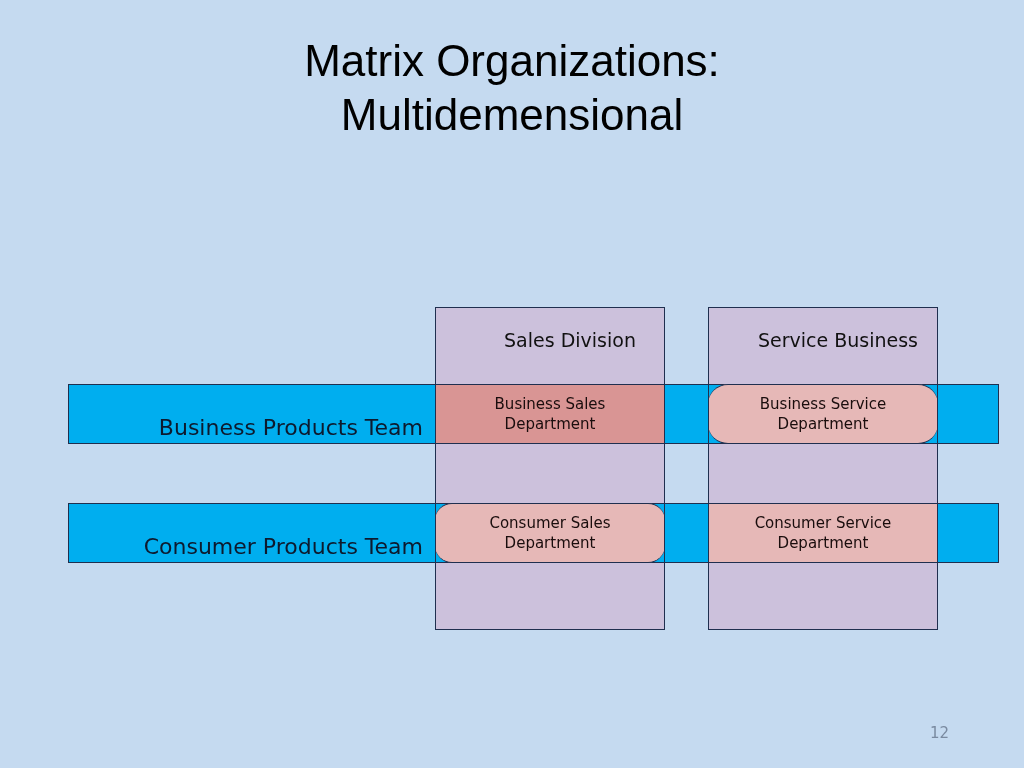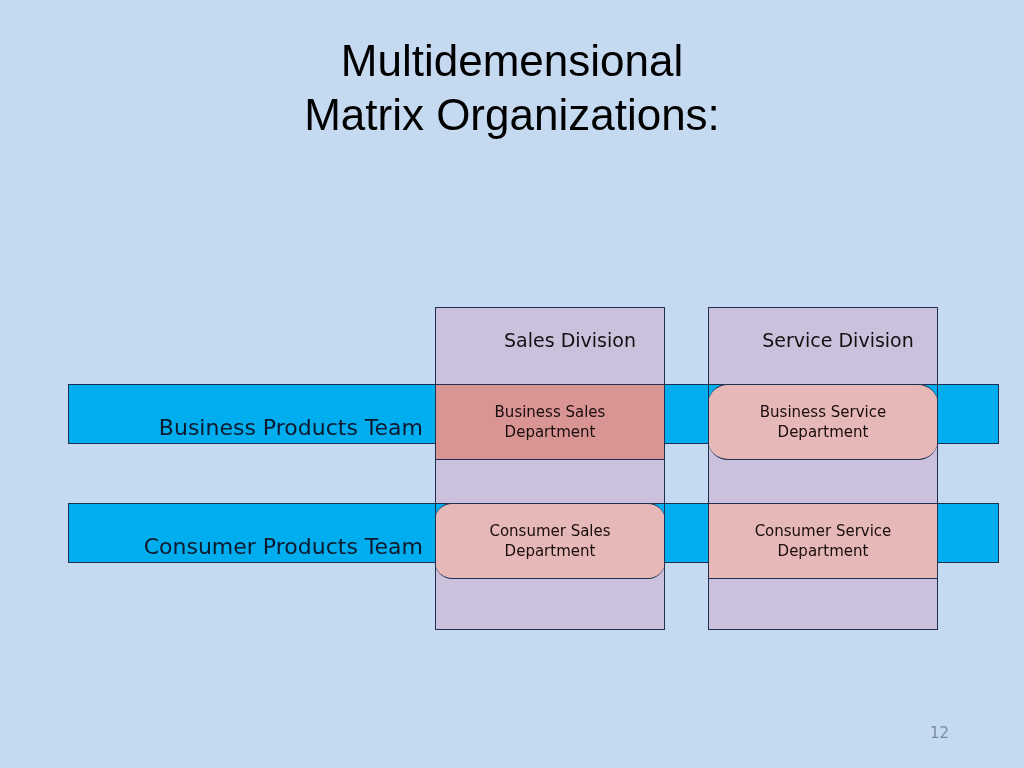--- a/index.html
+++ b/index.html
@@ -11,40 +11,40 @@
            border:1px solid #1f2f4f; box-sizing:border-box; }
     .col1 { left:435px; }
     .col2 { left:708px; }
     .col-label { position:absolute; top:340px; font-size:19px; color:#111; text-align:center; width:270px; line-height:1; transform:translateY(-50%); }
     .row { position:absolute; left:68px; width:931px; height:60px; background:#00aeef;
            border:1px solid #1f2f4f; box-sizing:border-box; }
     .row1 { top:384px; }
     .row2 { top:503px; }
     .row-label { position:absolute; left:68px; width:355px; height:60px; display:flex; align-items:center; justify-content:flex-end;
                  font-size:22px; color:#0d1a2e;margin-top:13px; }
-    .cell { position:absolute; width:230px; height:76px; box-sizing:border-box; background:#e6b8b7;
+    .cell { position:absolute; width:230px; height:60px; box-sizing:border-box; background:#e6b8b7;
             border-top:1px solid #1f2f4f; border-bottom:1px solid #1f2f4f;
             display:flex; align-items:center; justify-content:center; text-align:center;
             font-size:15px; line-height:20px; color:#1a0d0d; }
     .cell.dark { background:#d99594; }
     .vline { position:absolute; width:1px; background:#1f2f4f; }
     .page-num { position:absolute; left:930px; top:724px; width:40px; text-align:left; font-size:15px; color:#7a8aa0; }
   </style>
 </head>
 <body>
 
 <div class="title">
+  <div>Matrix Organizations:</div>
   <div>Multidemensional</div>
-  <div>Matrix Organizations:</div>
 </div>
 
 <div class="col col1"></div>
 <div class="col col2"></div>
 <div class="col-label" style="left:435px">Sales Division</div>
-<div class="col-label" style="left:703px">Service Division</div>
+<div class="col-label" style="left:703px">Service Business</div>
 
 <div class="row row1"></div>
 <div class="row row2"></div>
 <div class="row-label" style="top:384px">Business Products Team</div>
 <div class="row-label" style="top:503px">Consumer Products Team</div>
 
 <div class="cell dark" style="left:435px; top:384px;">
   <div>
       <div>Business Sales</div>
       <div>Department</div>

